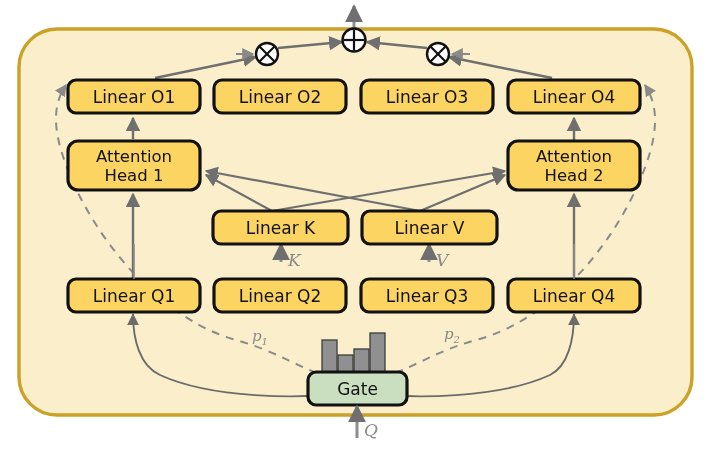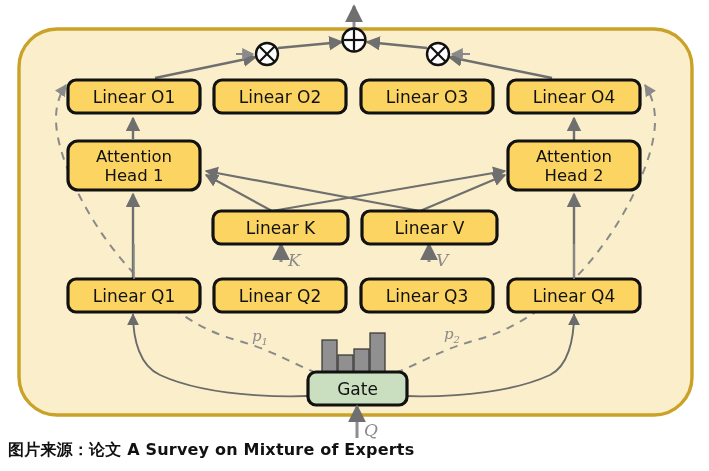--- a/index.html
+++ b/index.html
@@ -154,14 +154,13 @@
     <g>
       <circle cx="354" cy="40" r="11.5" fill="#ffffff" stroke="#111111" stroke-width="2.4"></circle>
       <line x1="354" y1="29.5" x2="354" y2="50.5" stroke="#111111" stroke-width="2.2"></line>
       <line x1="343.5" y1="40" x2="364.5" y2="40" stroke="#111111" stroke-width="2.2"></line>
     </g>
 
     <line x1="236" y1="54" x2="253" y2="54" stroke="#8a8a8a" stroke-width="2" stroke-dasharray="7,6" marker-end="url(#ahd)"></line>
     <line x1="470" y1="54" x2="452" y2="54" stroke="#8a8a8a" stroke-width="2" stroke-dasharray="7,6" marker-end="url(#ahd)"></line>
   </svg>
 
-  <div class="caption">图片来源：论文 A Survey on Mixture of Experts</div>
 </div>
 
 </body></html>

